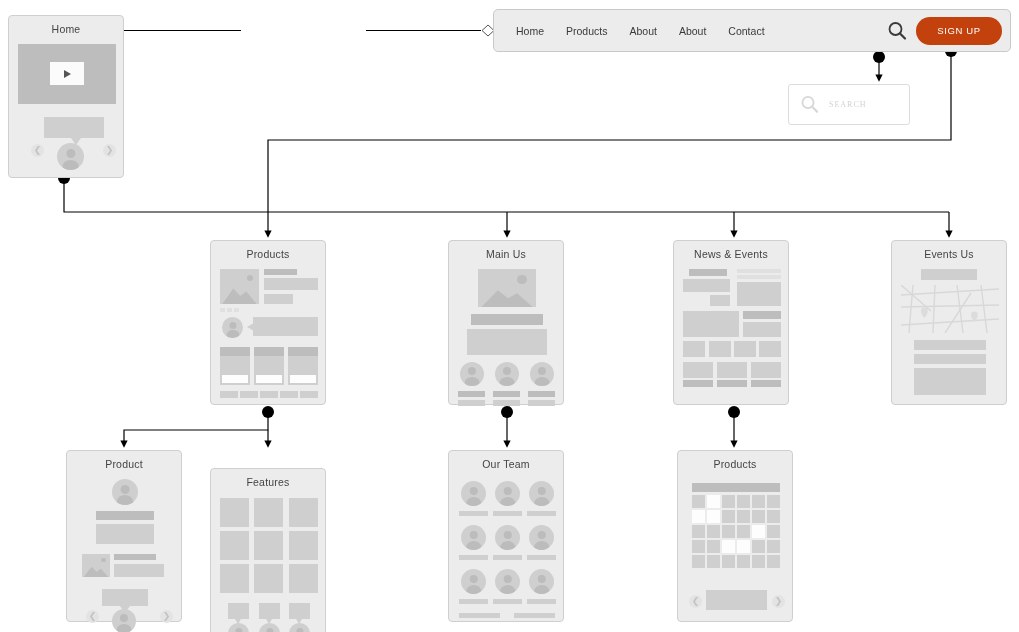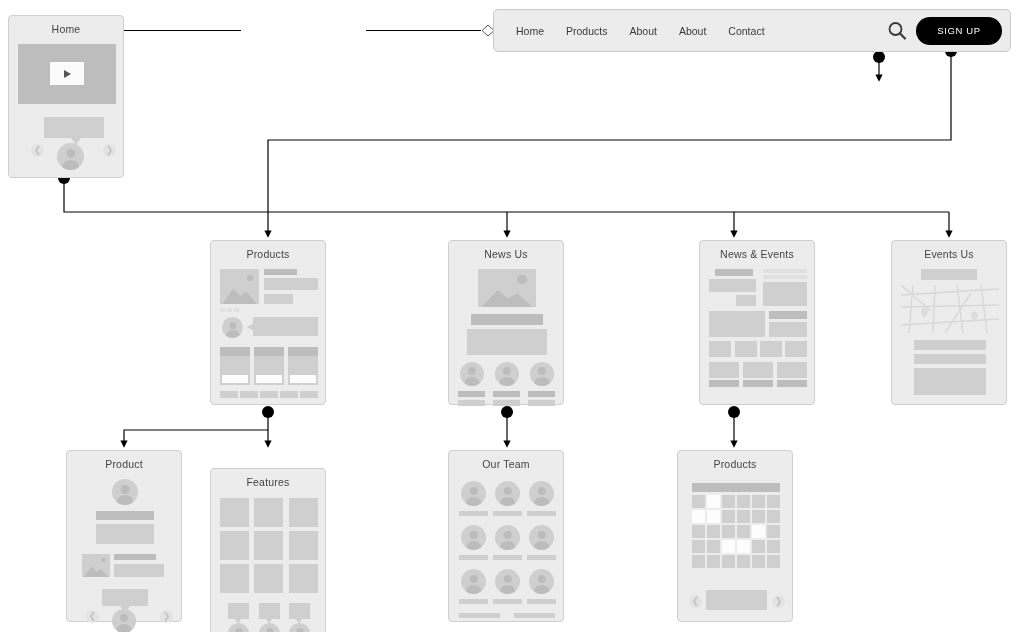--- a/index.html
+++ b/index.html
@@ -46,21 +46,21 @@
 
   
   .tail{position:absolute;width:0;height:0;}
 
   
   #navbar{position:absolute;left:493px;top:9px;width:518px;height:43px;background:#ececec;
           border:1px solid #c9c9c9;border-radius:5px;box-sizing:border-box;
           display:flex;align-items:center;}
   .navlink{font-size:10.5px;color:#3a3a3a;margin-left:22px;}
   #nav-search-icon{margin-left:auto;margin-right:8px;display:block;}
-  #signup{width:86px;height:28px;border-radius:14px;background:#000000;color:#fff;
+  #signup{width:86px;height:28px;border-radius:14px;background:#c2410c;color:#fff;
           font-size:9.5px;letter-spacing:.6px;display:flex;align-items:center;justify-content:center;
           margin-right:8px;}
 
   
   #mainnav-pill{position:absolute;left:241px;top:15px;width:125px;height:31px;
       background:#ececec;border:1px solid #c9c9c9;border-radius:9px;box-sizing:border-box;
       display:flex;align-items:center;justify-content:center;font-size:10.5px;color:#3a3a3a;}
 
   
   #searchbox{position:absolute;left:788px;top:84px;width:122px;height:41px;background:#fff;
@@ -125,20 +125,27 @@
     <span class="navlink">Contact</span>
     <svg id="nav-search-icon" width="22" height="22" viewBox="0 0 22 22">
       <circle cx="9.5" cy="9" r="6" fill="none" stroke="#3a3a3a" stroke-width="1.8"></circle>
       <line x1="14" y1="13.5" x2="19" y2="18.5" stroke="#3a3a3a" stroke-width="2.2" stroke-linecap="round"></line>
     </svg>
     <div id="signup">
       <span>SIGN UP</span>
     </div>
   </div>
 
+  <div id="searchbox">
+    <svg class="sicon" width="21" height="21" viewBox="0 0 21 21">
+      <circle cx="9" cy="8.5" r="5.6" fill="none" stroke="#d8d8d8" stroke-width="1.8"></circle>
+      <line x1="13.2" y1="12.8" x2="18" y2="17.6" stroke="#d8d8d8" stroke-width="2.2" stroke-linecap="round"></line>
+    </svg>
+    <span id="search-placeholder">SEARCH</span>
+  </div>
 
   <div class="card" style="left:8px;top:15px;width:116px;height:163px;">
     <div class="card-title">Home</div>
     <div class="inner">
       <div class="blk dark" style="left:0;top:2px;width:98px;height:60px;"></div>
       <div class="playbox" style="left:32px;top:20px;width:34px;height:23px;">
         <span class="tri"></span>
       </div>
       <div class="blk" style="left:26px;top:75px;width:60px;height:21px;"></div>
       <div class="tail" style="left:53px;top:96px;border-left:5px solid transparent;border-right:5px solid transparent;border-top:7px solid #cfcfcf;"></div>
@@ -179,41 +186,41 @@
 
       <div class="blk" style="left:0;top:124px;width:18px;height:7px;"></div>
       <div class="blk" style="left:20px;top:124px;width:18px;height:7px;"></div>
       <div class="blk" style="left:40px;top:124px;width:18px;height:7px;"></div>
       <div class="blk" style="left:60px;top:124px;width:18px;height:7px;"></div>
       <div class="blk" style="left:80px;top:124px;width:18px;height:7px;"></div>
     </div>
   </div>
 
   <div class="card" style="left:448px;top:240px;width:116px;height:165px;">
-    <div class="card-title">News Us</div>
+    <div class="card-title">Main Us</div>
     <div class="inner">
       <div class="imgph" style="left:20px;top:2px;width:58px;height:38px;">
         <span class="sun"></span>
         <span class="mtn"></span>
       </div>
       <div class="blk dark" style="left:13px;top:47px;width:72px;height:11px;"></div>
       <div class="blk" style="left:9px;top:62px;width:80px;height:26px;"></div>
       <div class="avatar" style="left:2px;top:95px;width:24px;height:24px;"></div>
       <div class="avatar" style="left:37px;top:95px;width:24px;height:24px;"></div>
       <div class="avatar" style="left:72px;top:95px;width:24px;height:24px;"></div>
       <div class="blk dark" style="left:0;top:124px;width:27px;height:6px;"></div>
       <div class="blk dark" style="left:35px;top:124px;width:27px;height:6px;"></div>
       <div class="blk dark" style="left:70px;top:124px;width:27px;height:6px;"></div>
       <div class="blk" style="left:0;top:133px;width:27px;height:6px;"></div>
       <div class="blk" style="left:35px;top:133px;width:27px;height:6px;"></div>
       <div class="blk" style="left:70px;top:133px;width:27px;height:6px;"></div>
     </div>
   </div>
 
-  <div class="card" style="left:699px;top:240px;width:116px;height:165px;">
+  <div class="card" style="left:673px;top:240px;width:116px;height:165px;">
     <div class="card-title">News &amp; Events</div>
     <div class="inner">
       <div class="blk dark" style="left:6px;top:2px;width:38px;height:7px;"></div>
       <div class="blk" style="left:0;top:12px;width:47px;height:13px;"></div>
       <div class="blk" style="left:27px;top:28px;width:20px;height:11px;"></div>
       <div class="blk vlight" style="left:54px;top:2px;width:44px;height:4px;"></div>
       <div class="blk vlight" style="left:54px;top:8px;width:44px;height:4px;"></div>
       <div class="blk" style="left:54px;top:15px;width:44px;height:24px;"></div>
 
       <div class="blk" style="left:0;top:44px;width:56px;height:26px;"></div>

